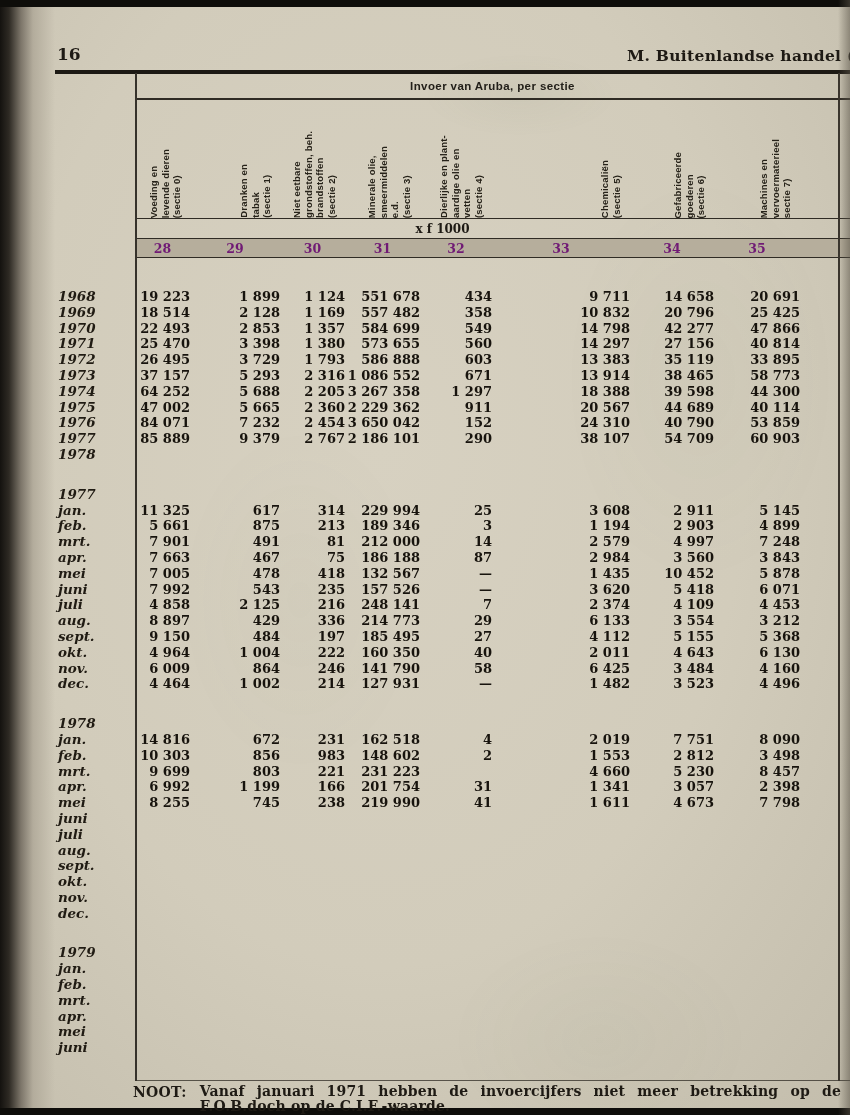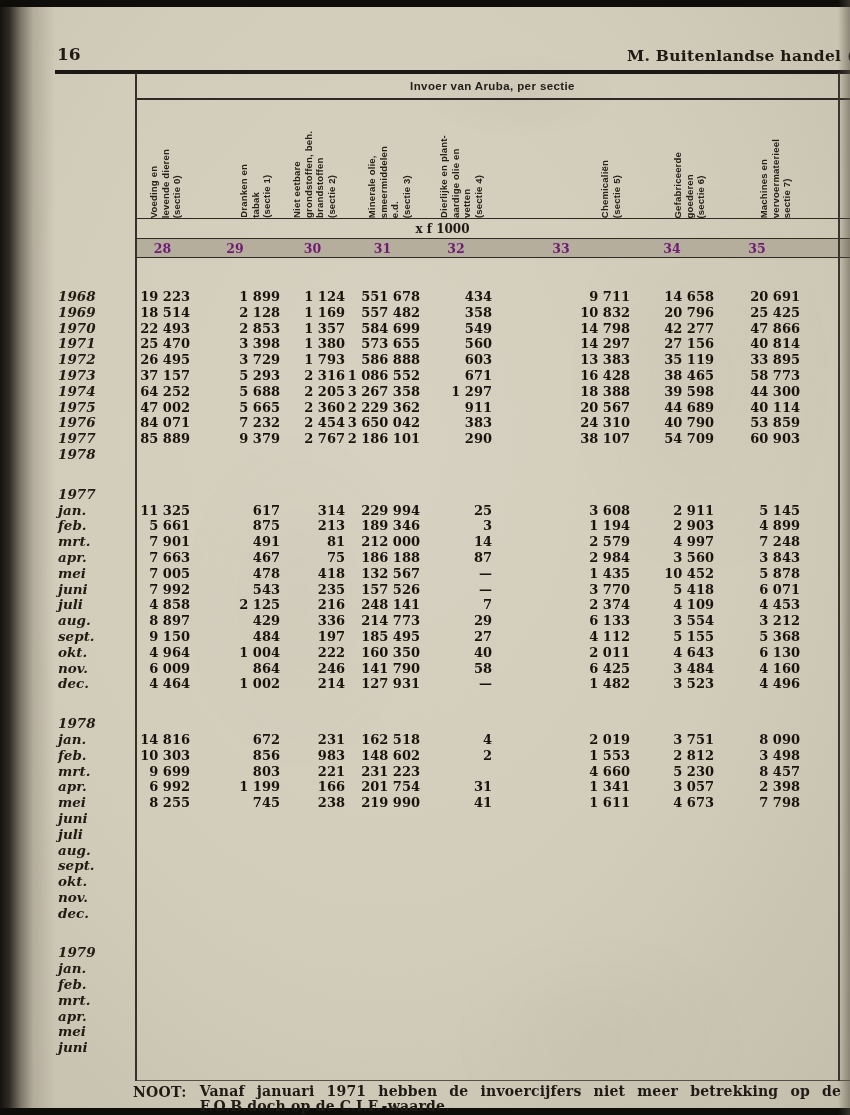--- a/index.html
+++ b/index.html
@@ -226,21 +226,21 @@
           <td class="v">33 895</td>
           <td></td>
         </tr>
         <tr>
           <td class="lbl">1973</td>
           <td class="v">37 157</td>
           <td class="v">5 293</td>
           <td class="v">2 316</td>
           <td class="v">1 086 552</td>
           <td class="v">671</td>
-          <td class="v">16 428</td>
+          <td class="v">13 914</td>
           <td class="v">38 465</td>
           <td class="v">58 773</td>
           <td></td>
         </tr>
         <tr>
           <td class="lbl">1974</td>
           <td class="v">64 252</td>
           <td class="v">5 688</td>
           <td class="v">2 205</td>
           <td class="v">3 267 358</td>
@@ -261,21 +261,21 @@
           <td class="v">44 689</td>
           <td class="v">40 114</td>
           <td></td>
         </tr>
         <tr>
           <td class="lbl">1976</td>
           <td class="v">84 071</td>
           <td class="v">7 232</td>
           <td class="v">2 454</td>
           <td class="v">3 650 042</td>
-          <td class="v">383</td>
+          <td class="v">152</td>
           <td class="v">24 310</td>
           <td class="v">40 790</td>
           <td class="v">53 859</td>
           <td></td>
         </tr>
         <tr>
           <td class="lbl">1977</td>
           <td class="v">85 889</td>
           <td class="v">9 379</td>
           <td class="v">2 767</td>
@@ -365,21 +365,21 @@
           <td class="v">5 878</td>
           <td></td>
         </tr>
         <tr>
           <td class="lbl">juni</td>
           <td class="v">7 992</td>
           <td class="v">543</td>
           <td class="v">235</td>
           <td class="v">157 526</td>
           <td class="v">—</td>
-          <td class="v">3 770</td>
+          <td class="v">3 620</td>
           <td class="v">5 418</td>
           <td class="v">6 071</td>
           <td></td>
         </tr>
         <tr>
           <td class="lbl">juli</td>
           <td class="v">4 858</td>
           <td class="v">2 125</td>
           <td class="v">216</td>
           <td class="v">248 141</td>
@@ -457,21 +457,21 @@
           <td colspan="9"></td>
         </tr>
         <tr>
           <td class="lbl">jan.</td>
           <td class="v">14 816</td>
           <td class="v">672</td>
           <td class="v">231</td>
           <td class="v">162 518</td>
           <td class="v">4</td>
           <td class="v">2 019</td>
-          <td class="v">3 751</td>
+          <td class="v">7 751</td>
           <td class="v">8 090</td>
           <td></td>
         </tr>
         <tr>
           <td class="lbl">feb.</td>
           <td class="v">10 303</td>
           <td class="v">856</td>
           <td class="v">983</td>
           <td class="v">148 602</td>
           <td class="v">2</td>

